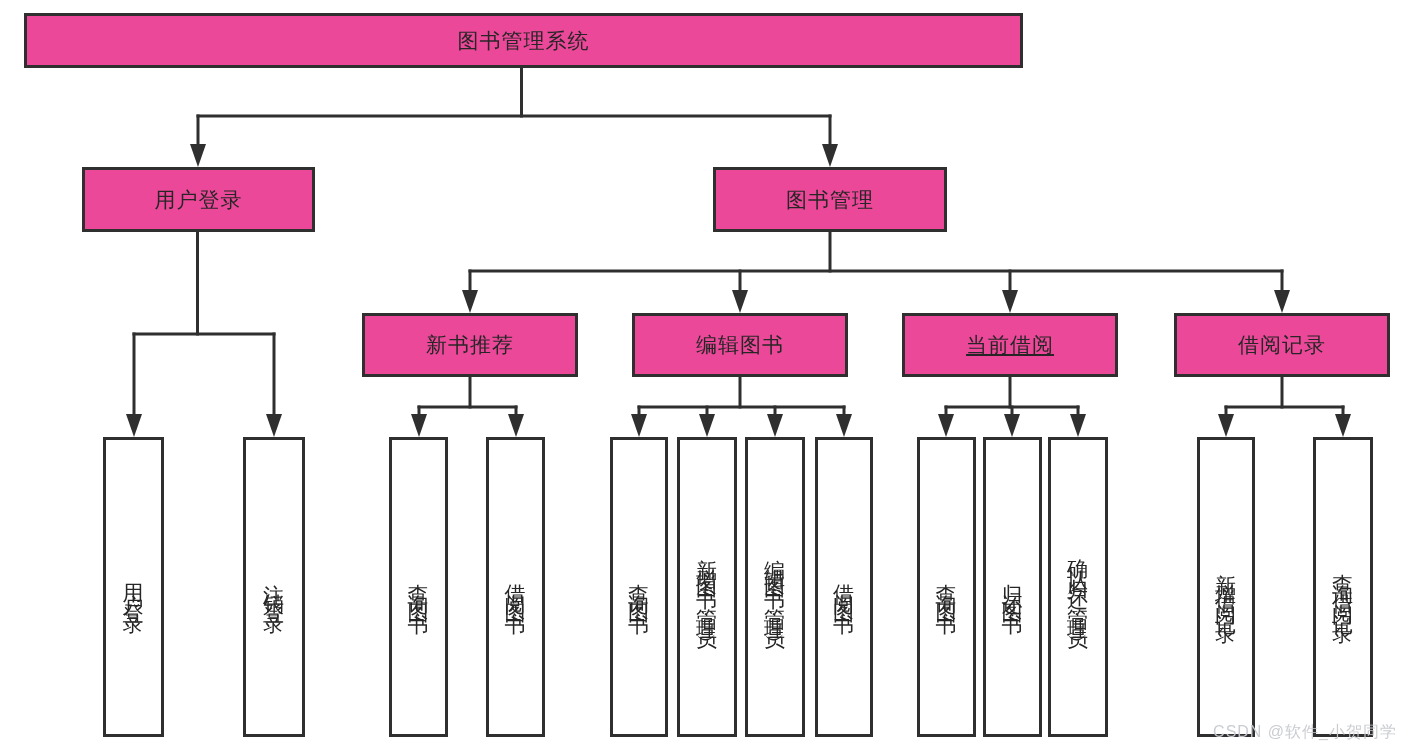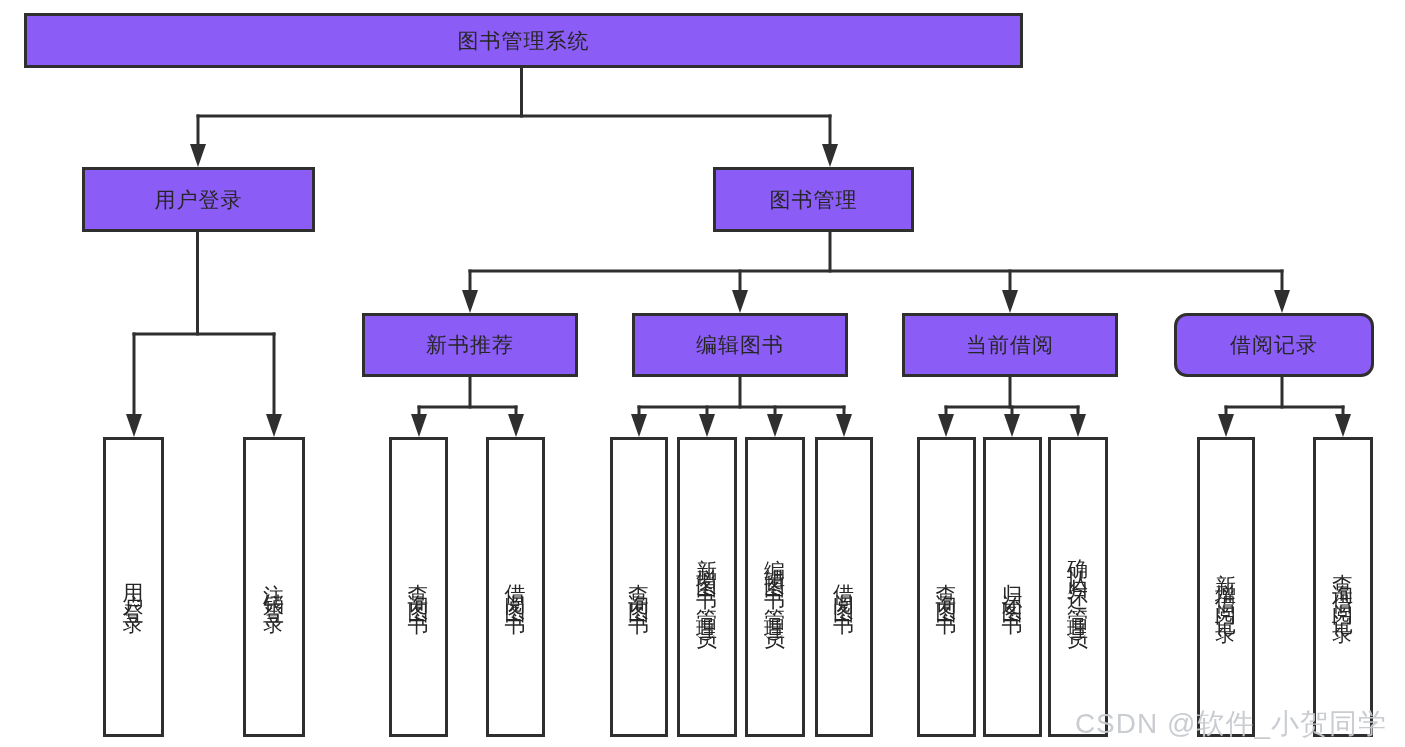--- a/index.html
+++ b/index.html
@@ -7,42 +7,42 @@
     --text:#262626;
     --wm:#c7cacf;
   }
   html,body{margin:0;padding:0;background:#ffffff;}
   body{font-family:"Liberation Sans","DejaVu Sans",sans-serif;}
   .stage{
     position:relative;width:1405px;height:747px;background:#ffffff;overflow:hidden;
   }
   .wires{position:absolute;left:0;top:0;width:1405px;height:747px;color:var(--line);}
   .box{
-    position:absolute;box-sizing:border-box;background:#8b5cf6;
+    position:absolute;box-sizing:border-box;background:#ec4899;
     border:3px solid var(--line);
     display:flex;align-items:center;justify-content:center;
     color:var(--text);font-size:21px;letter-spacing:1px;white-space:nowrap;
   }
   .vbox{
     position:absolute;box-sizing:border-box;background:#ffffff;
     border:3px solid var(--line);
     top:437px;height:300px;
     display:flex;align-items:center;justify-content:center;
     color:var(--text);font-size:21px;
   }
   .vbox .vtext{
     writing-mode:vertical-rl;
     text-orientation:mixed;
     letter-spacing:10px;
     line-height:1;
     white-space:nowrap;
   }
   .watermark{
-    position:absolute;right:18px;bottom:4px;
-    font-size:28px;color:var(--wm);opacity:.95;letter-spacing:1px;
+    position:absolute;right:8px;bottom:4px;
+    font-size:16px;color:var(--wm);opacity:.95;letter-spacing:1px;
   }
 </style>
 </head>
 <body>
 
 <div class="stage">
 
   <svg class="wires" viewBox="0 0 1405 747" fill="none" stroke="currentColor" stroke-width="3" stroke-linecap="square">
 
     <path d="M521.5 68 V116"></path>
@@ -105,34 +105,34 @@
     <polygon fill="currentColor" stroke="none" points="1335,414 1351,414 1343,437"></polygon>
   </svg>
 
   <div class="box" style="left:24px;top:13px;width:999px;height:55px;">
     <span>图书管理系统</span>
   </div>
 
   <div class="box" style="left:82px;top:167px;width:233px;height:65px;">
     <span>用户登录</span>
   </div>
-  <div class="box" style="left:713px;top:167px;width:201px;height:65px;">
+  <div class="box" style="left:713px;top:167px;width:234px;height:65px;">
     <span>图书管理</span>
   </div>
 
   <div class="box" style="left:362px;top:313px;width:216px;height:64px;font-family:Liberation Mono, monospace;">
     <span>新书推荐</span>
   </div>
   <div class="box" style="left:632px;top:313px;width:216px;height:64px;">
     <span>编辑图书</span>
   </div>
-  <div class="box" style="left:902px;top:313px;width:216px;height:64px;">
+  <div class="box" style="left:902px;top:313px;width:216px;height:64px;text-decoration:underline;">
     <span>当前借阅</span>
   </div>
-  <div class="box" style="left:1174px;top:313px;width:200px;height:64px;border-radius:13px;">
+  <div class="box" style="left:1174px;top:313px;width:216px;height:64px;">
     <span>借阅记录</span>
   </div>
 
   <div class="vbox" style="left:103px;width:61px;">
     <span class="vtext">用户登录</span>
   </div>
   <div class="vbox" style="left:243px;width:62px;">
     <span class="vtext">注销登录</span>
   </div>
 

